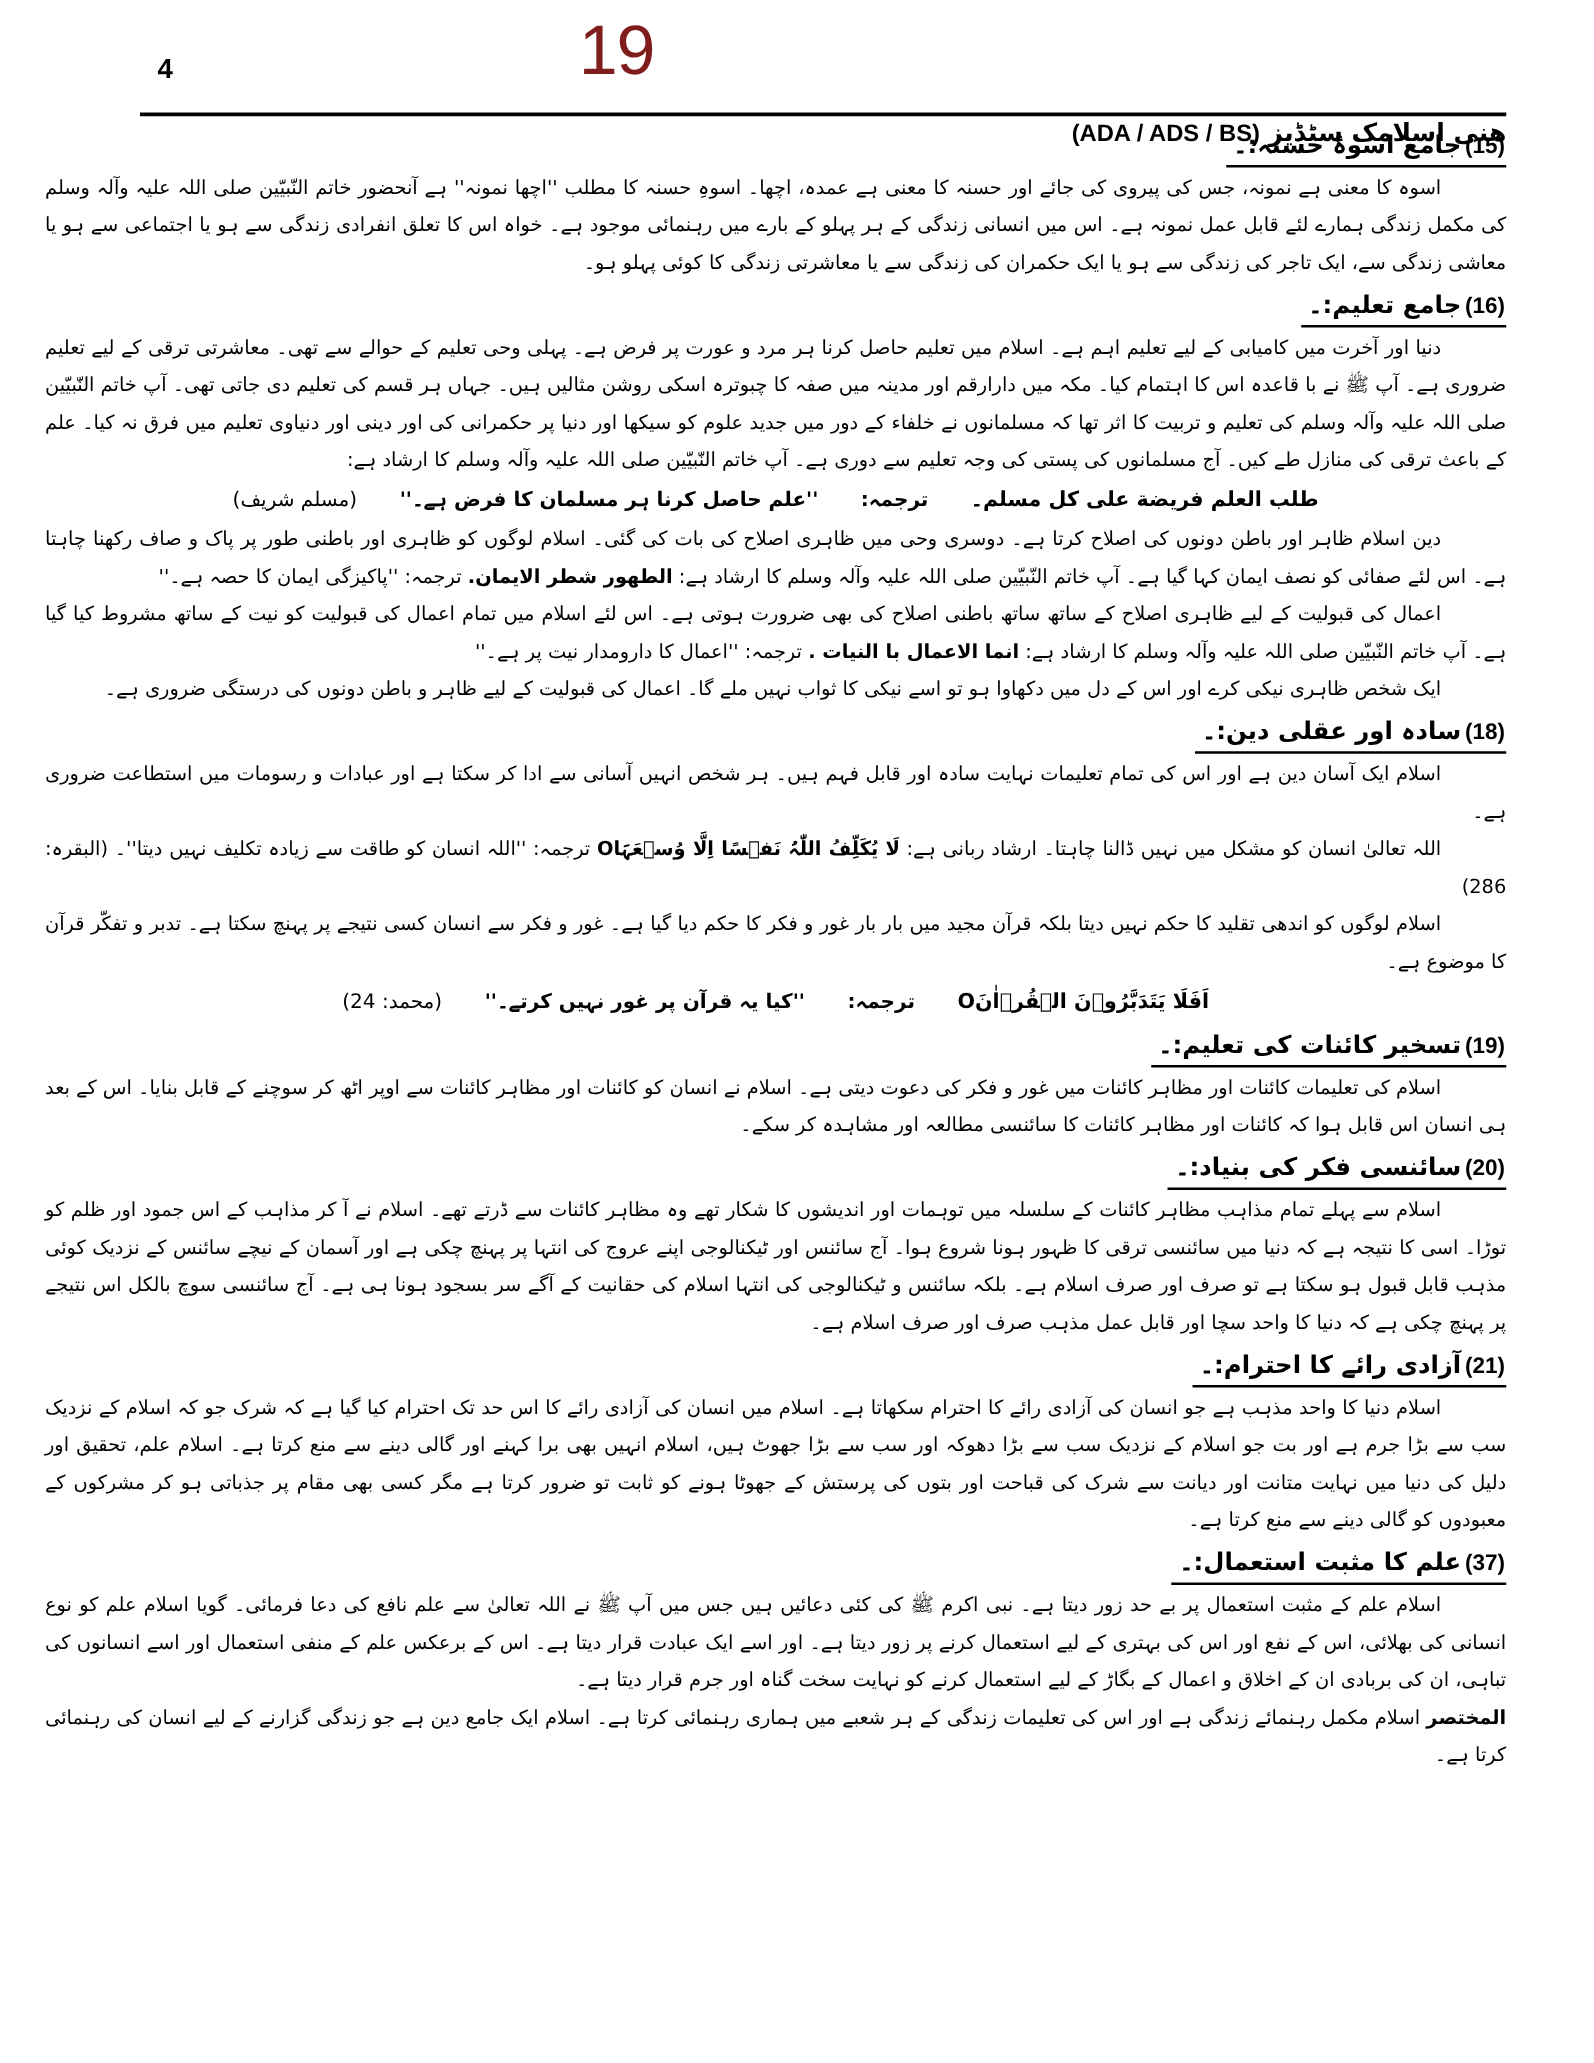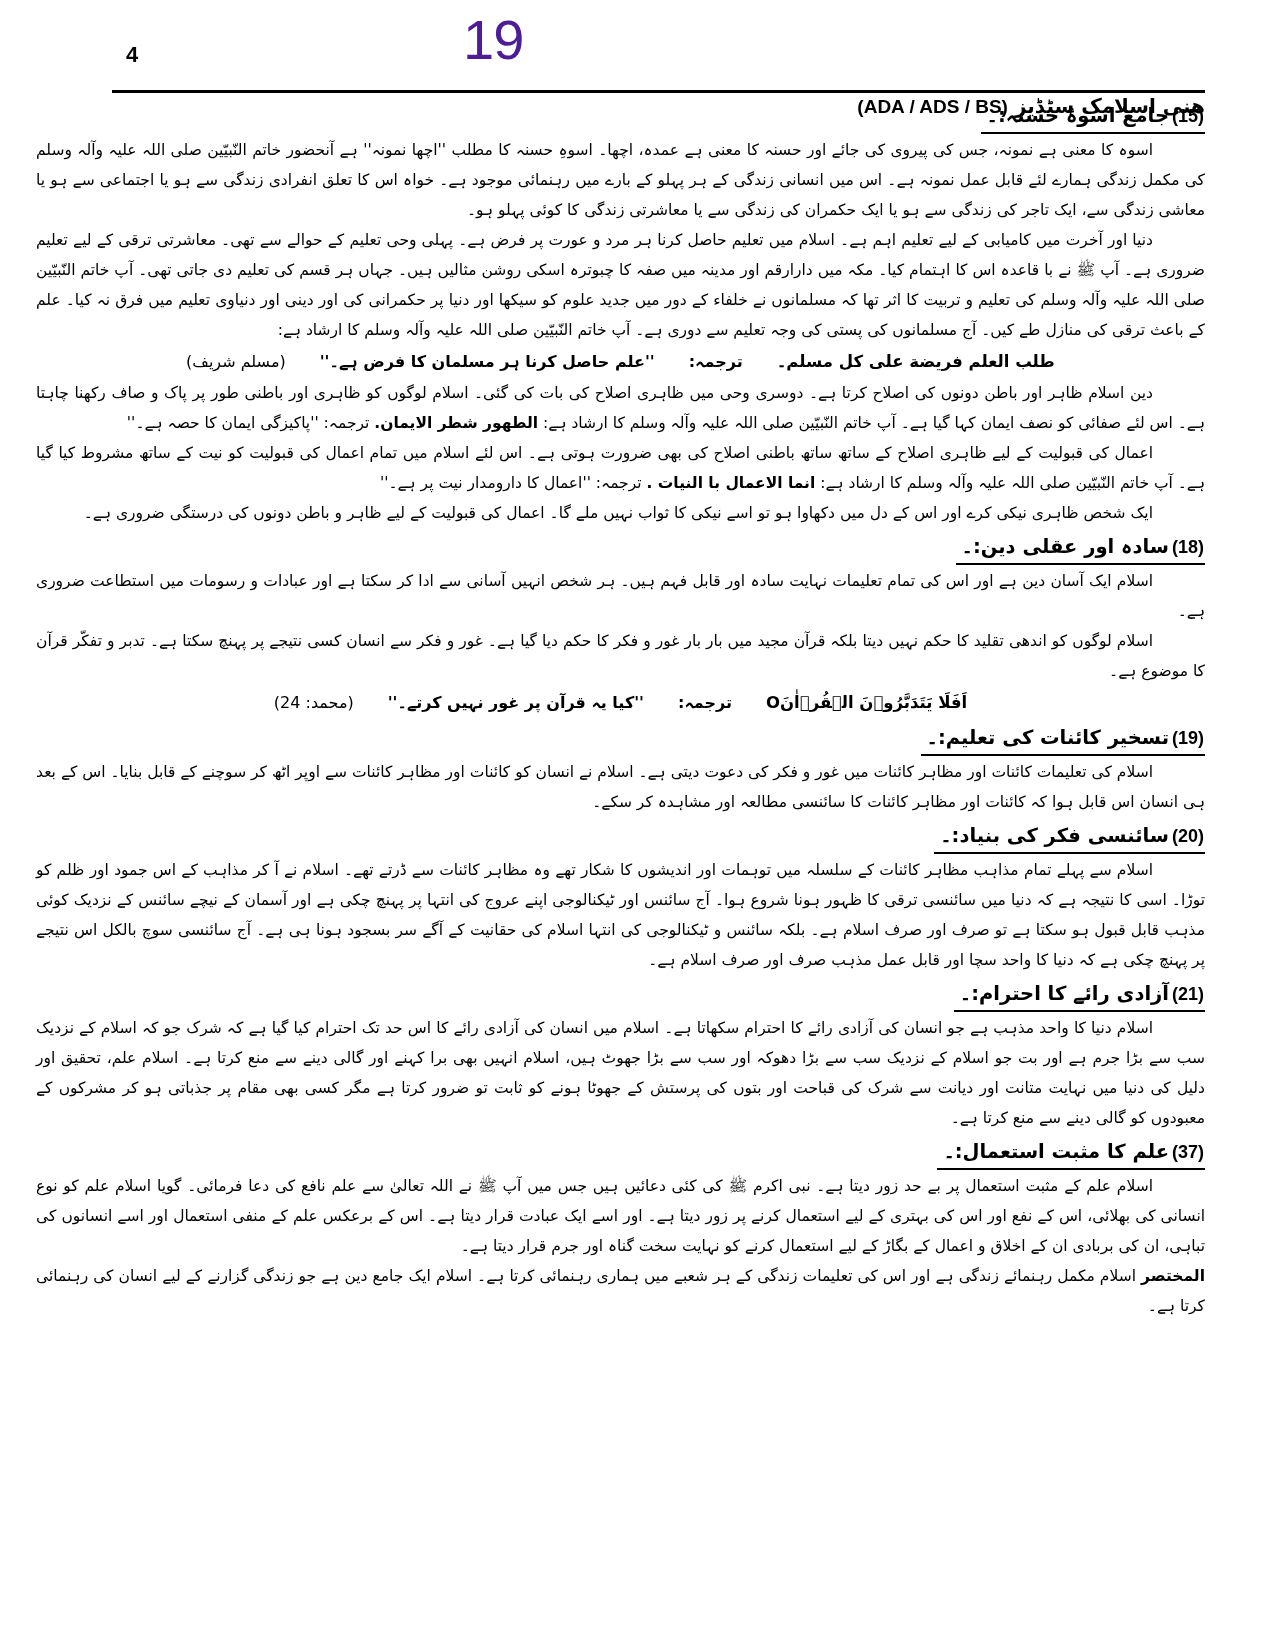--- a/index.html
+++ b/index.html
@@ -51,47 +51,49 @@
   .quote-row .tr{font-weight:bold;}
   .quote-row .ref{font-weight:normal;}
 </style>
 </head>
 <body>
 
 <div class="page">
 
   <div class="header">
     <div class="pageno">4</div>
-    <div class="bignum" style="color: #4c1d95;">19</div>
+    <div class="bignum" style="color: #7f1d1d;">19</div>
     <div class="booktitle">
       <span>ھنی اسلامک سٹڈیز</span>
       <span class="latin">(ADA / ADS / BS)</span>
     </div>
   </div>
   <hr class="rule">
 
   <div class="content">
 
     <div class="heading-row"><h2><span class="num" dir="ltr">(15)</span><span>جامع اسوۂ حسنہ:۔</span></h2></div>
     <p class="indent">اسوہ کا معنی ہے نمونہ، جس کی پیروی کی جائے اور حسنہ کا معنی ہے عمدہ، اچھا۔ اسوہِ حسنہ کا مطلب ''اچھا نمونہ'' ہے آنحضور خاتم النّبیّین صلی اللہ علیہ وآلہ وسلم کی مکمل زندگی ہمارے لئے قابل عمل نمونہ ہے۔ اس میں انسانی زندگی کے ہر پہلو کے بارے میں رہنمائی موجود ہے۔ خواہ اس کا تعلق انفرادی زندگی سے ہو یا اجتماعی سے ہو یا معاشی زندگی سے، ایک تاجر کی زندگی سے ہو یا ایک حکمران کی زندگی سے یا معاشرتی زندگی کا کوئی پہلو ہو۔</p>
 
+    <div class="heading-row"><h2><span class="num" dir="ltr">(16)</span><span>جامع تعلیم:۔</span></h2></div>
     <p class="indent">دنیا اور آخرت میں کامیابی کے لیے تعلیم اہم ہے۔ اسلام میں تعلیم حاصل کرنا ہر مرد و عورت پر فرض ہے۔ پہلی وحی تعلیم کے حوالے سے تھی۔ معاشرتی ترقی کے لیے تعلیم ضروری ہے۔ آپ ﷺ نے با قاعدہ اس کا اہتمام کیا۔ مکہ میں دارارقم اور مدینہ میں صفہ کا چبوترہ اسکی روشن مثالیں ہیں۔ جہاں ہر قسم کی تعلیم دی جاتی تھی۔ آپ خاتم النّبیّین صلی اللہ علیہ وآلہ وسلم کی تعلیم و تربیت کا اثر تھا کہ مسلمانوں نے خلفاء کے دور میں جدید علوم کو سیکھا اور دنیا پر حکمرانی کی اور دینی اور دنیاوی تعلیم میں فرق نہ کیا۔ علم کے باعث ترقی کی منازل طے کیں۔ آج مسلمانوں کی پستی کی وجہ تعلیم سے دوری ہے۔ آپ خاتم النّبیّین صلی اللہ علیہ وآلہ وسلم کا ارشاد ہے:</p>
     <div class="quote-row">
       <span class="ar">طلب العلم فریضة علی کل مسلم۔</span>
       <span class="tlabel">ترجمہ:</span>
       <span class="tr">''علم حاصل کرنا ہر مسلمان کا فرض ہے۔''</span>
       <span class="ref">(مسلم شریف)</span>
     </div>
 
     <p class="indent"><span>دین اسلام ظاہر اور باطن دونوں کی اصلاح کرتا ہے۔ دوسری وحی میں ظاہری اصلاح کی بات کی گئی۔ اسلام لوگوں کو ظاہری اور باطنی طور پر پاک و صاف رکھنا چاہتا ہے۔ اس لئے صفائی کو نصف ایمان کہا گیا ہے۔ آپ خاتم النّبیّین صلی اللہ علیہ وآلہ وسلم کا ارشاد ہے: </span><span class="b">الطھور شطر الایمان.</span><span> ترجمہ: ''پاکیزگی ایمان کا حصہ ہے۔''</span></p>
     <p class="indent"><span>اعمال کی قبولیت کے لیے ظاہری اصلاح کے ساتھ ساتھ باطنی اصلاح کی بھی ضرورت ہوتی ہے۔ اس لئے اسلام میں تمام اعمال کی قبولیت کو نیت کے ساتھ مشروط کیا گیا ہے۔ آپ خاتم النّبیّین صلی اللہ علیہ وآلہ وسلم کا ارشاد ہے: </span><span class="b">انما الاعمال با النیات .</span><span> ترجمہ: ''اعمال کا دارومدار نیت پر ہے۔''</span></p>
     <p class="indent">ایک شخص ظاہری نیکی کرے اور اس کے دل میں دکھاوا ہو تو اسے نیکی کا ثواب نہیں ملے گا۔ اعمال کی قبولیت کے لیے ظاہر و باطن دونوں کی درستگی ضروری ہے۔</p>
 
     <div class="heading-row"><h2><span class="num" dir="ltr">(18)</span><span>سادہ اور عقلی دین:۔</span></h2></div>
     <p class="indent">اسلام ایک آسان دین ہے اور اس کی تمام تعلیمات نہایت سادہ اور قابل فہم ہیں۔ ہر شخص انہیں آسانی سے ادا کر سکتا ہے اور عبادات و رسومات میں استطاعت ضروری ہے۔</p>
+    <p class="indent"><span>اللہ تعالیٰ انسان کو مشکل میں نہیں ڈالنا چاہتا۔ ارشاد ربانی ہے: </span><span class="b">لَا یُکَلِّفُ اللّٰہُ نَفۡسًا اِلَّا وُسۡعَہَاO</span><span> ترجمہ: ''اللہ انسان کو طاقت سے زیادہ تکلیف نہیں دیتا''۔ (البقرہ: 286)</span></p>
     <p class="indent">اسلام لوگوں کو اندھی تقلید کا حکم نہیں دیتا بلکہ قرآن مجید میں بار بار غور و فکر کا حکم دیا گیا ہے۔ غور و فکر سے انسان کسی نتیجے پر پہنچ سکتا ہے۔ تدبر و تفکّر قرآن کا موضوع ہے۔</p>
     <div class="quote-row">
       <span class="ar">اَفَلَا یَتَدَبَّرُوۡنَ الۡقُرۡاٰنَO</span>
       <span class="tlabel">ترجمہ:</span>
       <span class="tr">''کیا یہ قرآن پر غور نہیں کرتے۔''</span>
       <span class="ref">(محمد: 24)</span>
     </div>
 
     <div class="heading-row"><h2><span class="num" dir="ltr">(19)</span><span>تسخیر کائنات کی تعلیم:۔</span></h2></div>
     <p class="indent">اسلام کی تعلیمات کائنات اور مظاہر کائنات میں غور و فکر کی دعوت دیتی ہے۔ اسلام نے انسان کو کائنات اور مظاہر کائنات سے اوپر اٹھ کر سوچنے کے قابل بنایا۔ اس کے بعد ہی انسان اس قابل ہوا کہ کائنات اور مظاہر کائنات کا سائنسی مطالعہ اور مشاہدہ کر سکے۔</p>

